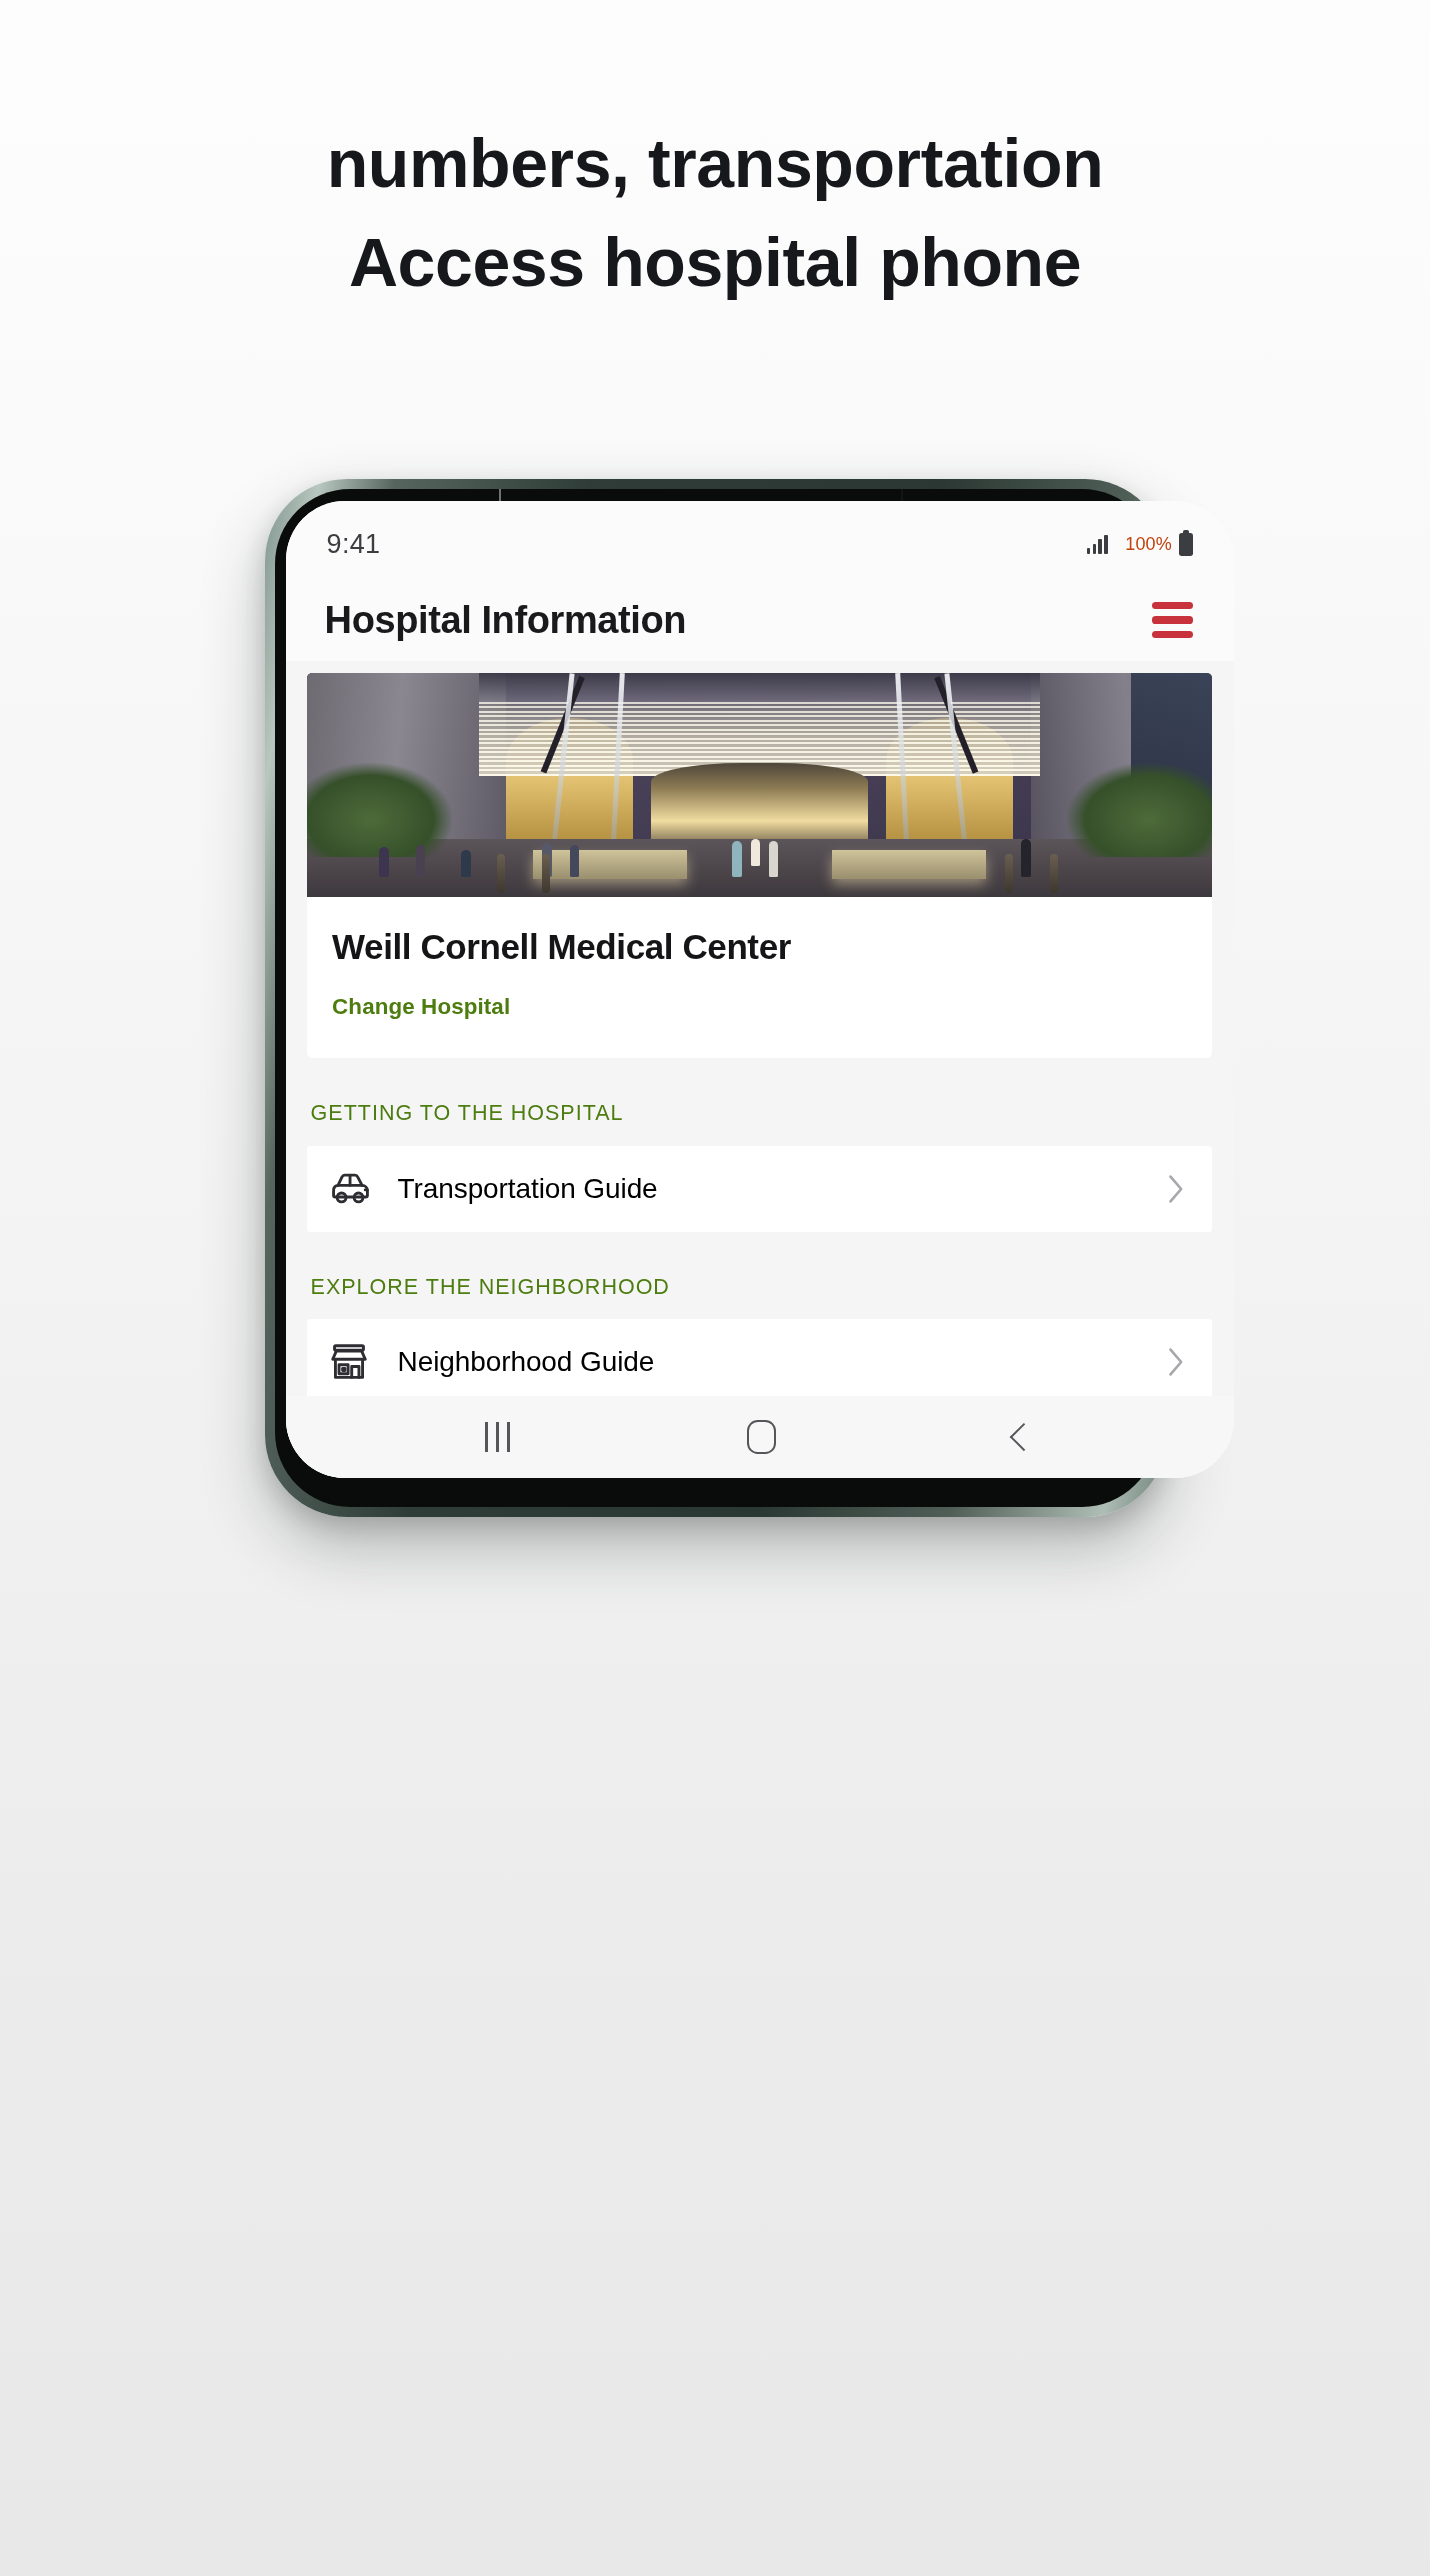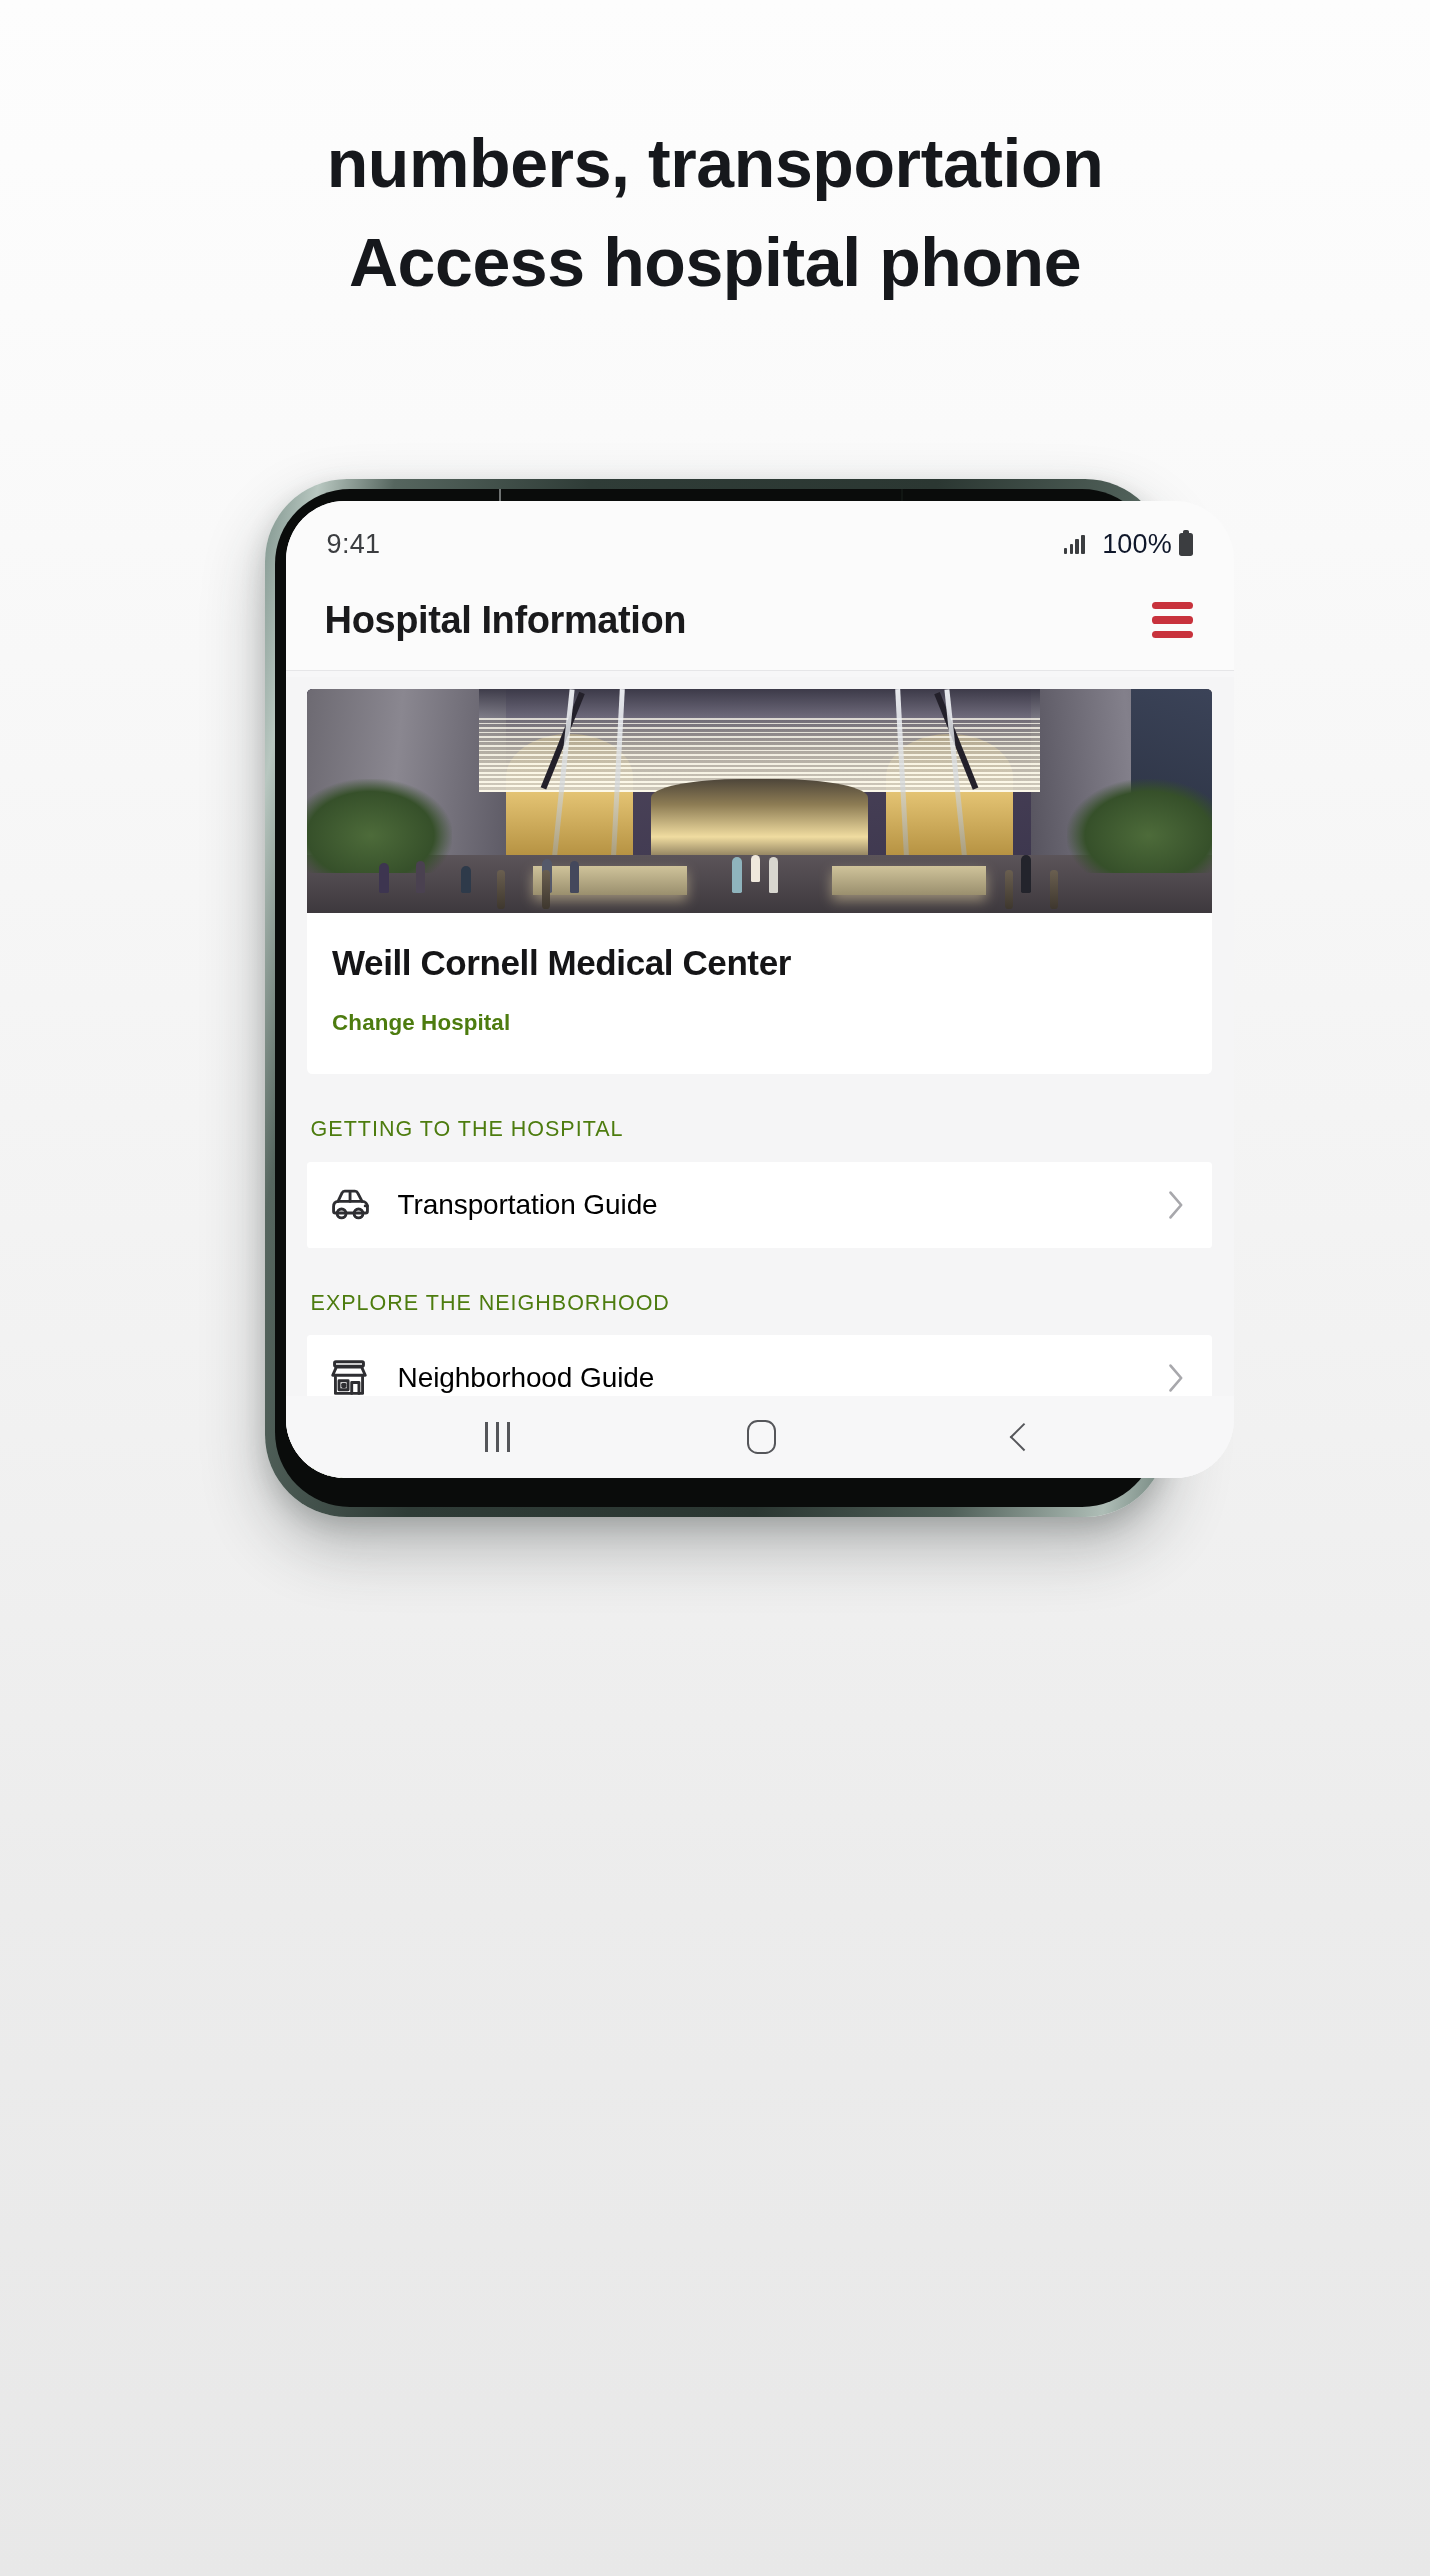--- a/index.html
+++ b/index.html
@@ -155,23 +155,23 @@
     display: block;
     width: 3.6px;
     background: #3b3d40;
     border-radius: 0.9px;
   }
   .signal-bars i:nth-child(1) { height: 6.3px; }
   .signal-bars i:nth-child(2) { height: 10.7px; }
   .signal-bars i:nth-child(3) { height: 15px; }
   .signal-bars i:nth-child(4) { height: 19.7px; }
   .battery-pct {
-    font-size: 27px;
+    font-size: 18px;
     font-weight: 400;
-    color: #0f172a;
+    color: #c2410c;
     letter-spacing: 0.2px;
     margin-left: 12px;
   }
   .battery-icon {
     position: relative;
     width: 13.4px;
     height: 22.4px;
     border-radius: 2.7px;
     background: #3b3d40;
     margin-left: 1.8px;
@@ -215,21 +215,21 @@
   .hamburger span {
     display: block;
     height: 7.2px;
     border-radius: 3.6px;
     background: #c8323c;
   }
 
   
   .content {
     position: absolute;
-    left: 0; top: 176px;
+    left: 0; top: 160px;
     width: 100%;
     bottom: 0;
     background: #f5f5f6;
   }
 
   .card {
     margin: 12.5px 21.5px 0 21.5px;
     background: #ffffff;
     border-radius: 5.4px;
     overflow: hidden;

